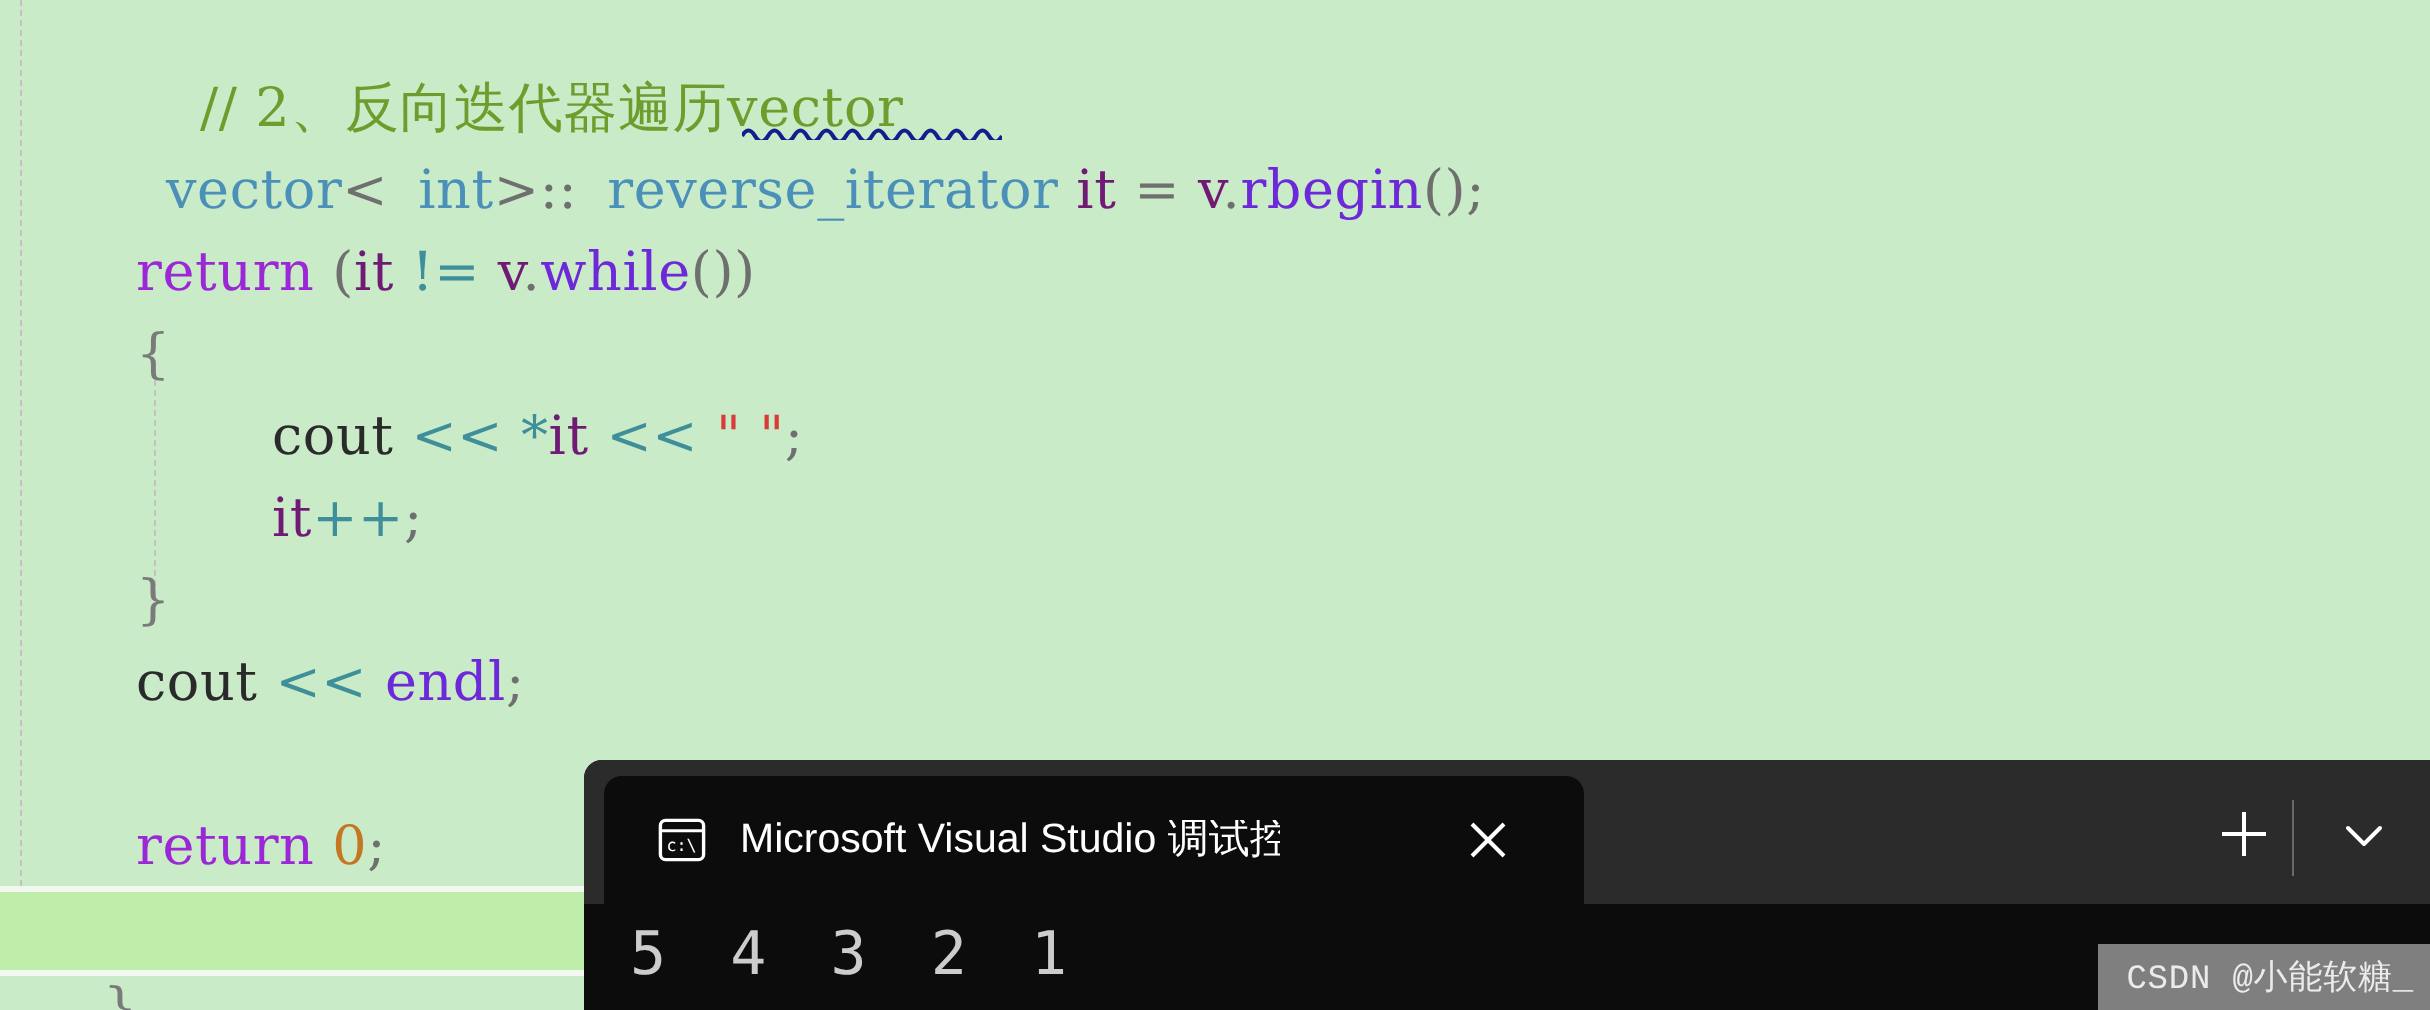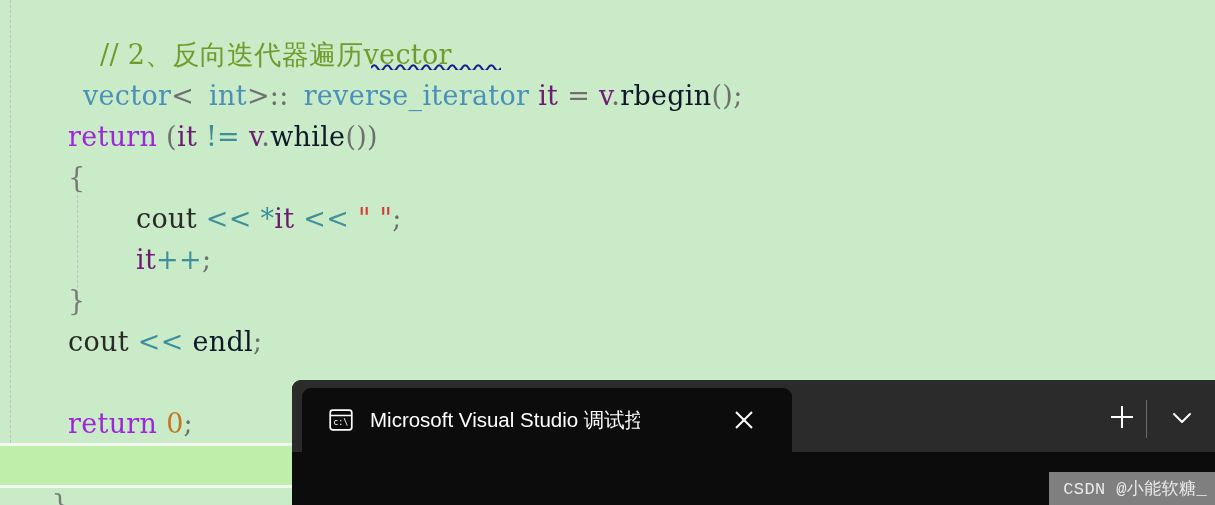--- a/index.html
+++ b/index.html
@@ -50,21 +50,21 @@
   }
   .line .txt { display: inline-block; padding-left: 68px; }
 
   
   .t-comment   { color: #6f9c2c; margin-left: 32px; }
   .t-type      { color: #4a90b8; margin-left: 15px; }
   .t-kw        { color: #9b27d6; }
   .t-ident     { color: #701a75; }
   .t-punct     { color: #6f6f6f; }
   .t-op        { color: #3f8f9b; }
-  .t-fn        { color: #0f172a; }
+  .t-fn        { color: #6d28d9; }
   .t-str       { color: #d93b3b; }
   .t-num       { color: #c47722; }
   .t-plain     { color: #2a2a2a; }
   .t-brace     { color: #7a7a7a; }
 
   .squiggle {
     position: absolute;
     left: 371px;
     top: 62px;
     width: 130px;
@@ -264,19 +264,22 @@
 
       <div class="tb-btn btn-drop">
         <span>
           <svg width="26" height="26" viewBox="0 0 26 26" xmlns="http://www.w3.org/2000/svg">
             <polyline points="5,10 13,18 21,10" fill="none" stroke="#ffffff" stroke-width="2" stroke-linecap="round" stroke-linejoin="round"></polyline>
           </svg>
         </span>
       </div>
     </div>
 
+    <div id="term-body">
+      <div class="term-line">5 4 3 2 1</div>
+    </div>
   </div>
 
   <div id="watermark">
     <span>CSDN @小能软糖_</span>
   </div>
 
 </div>
 
 </body></html>

